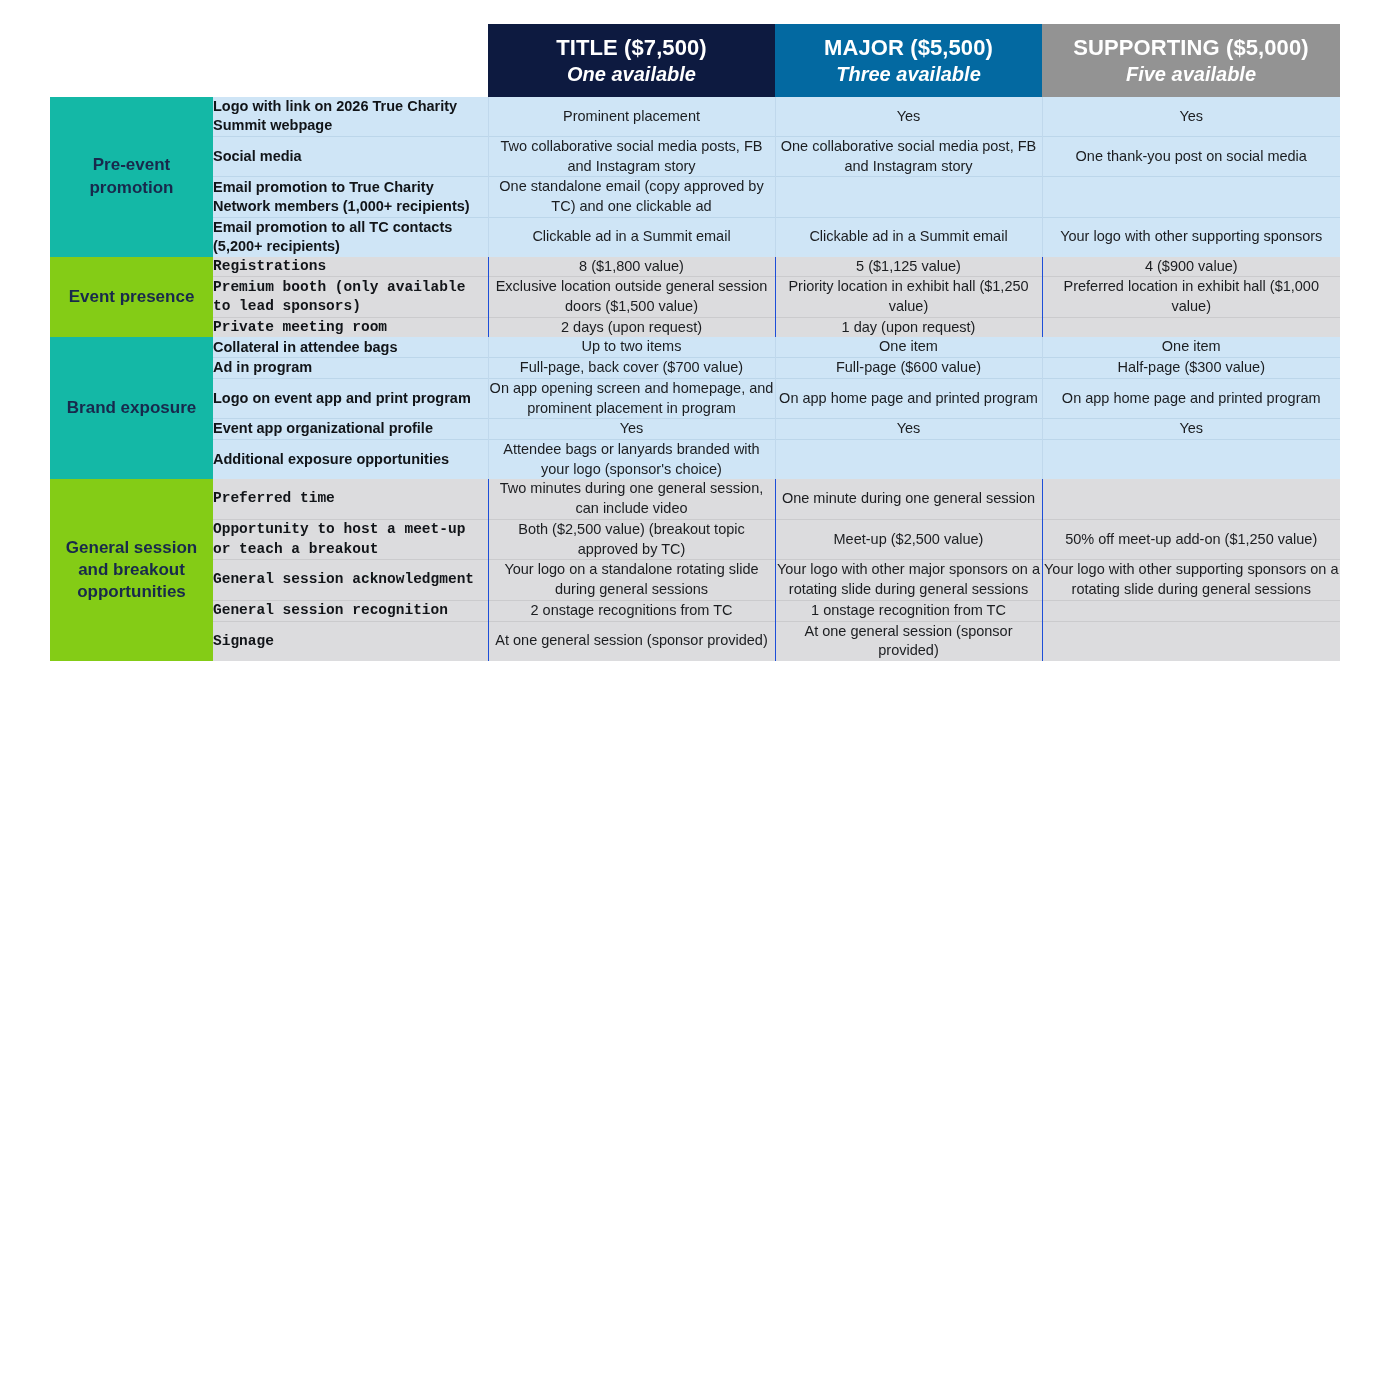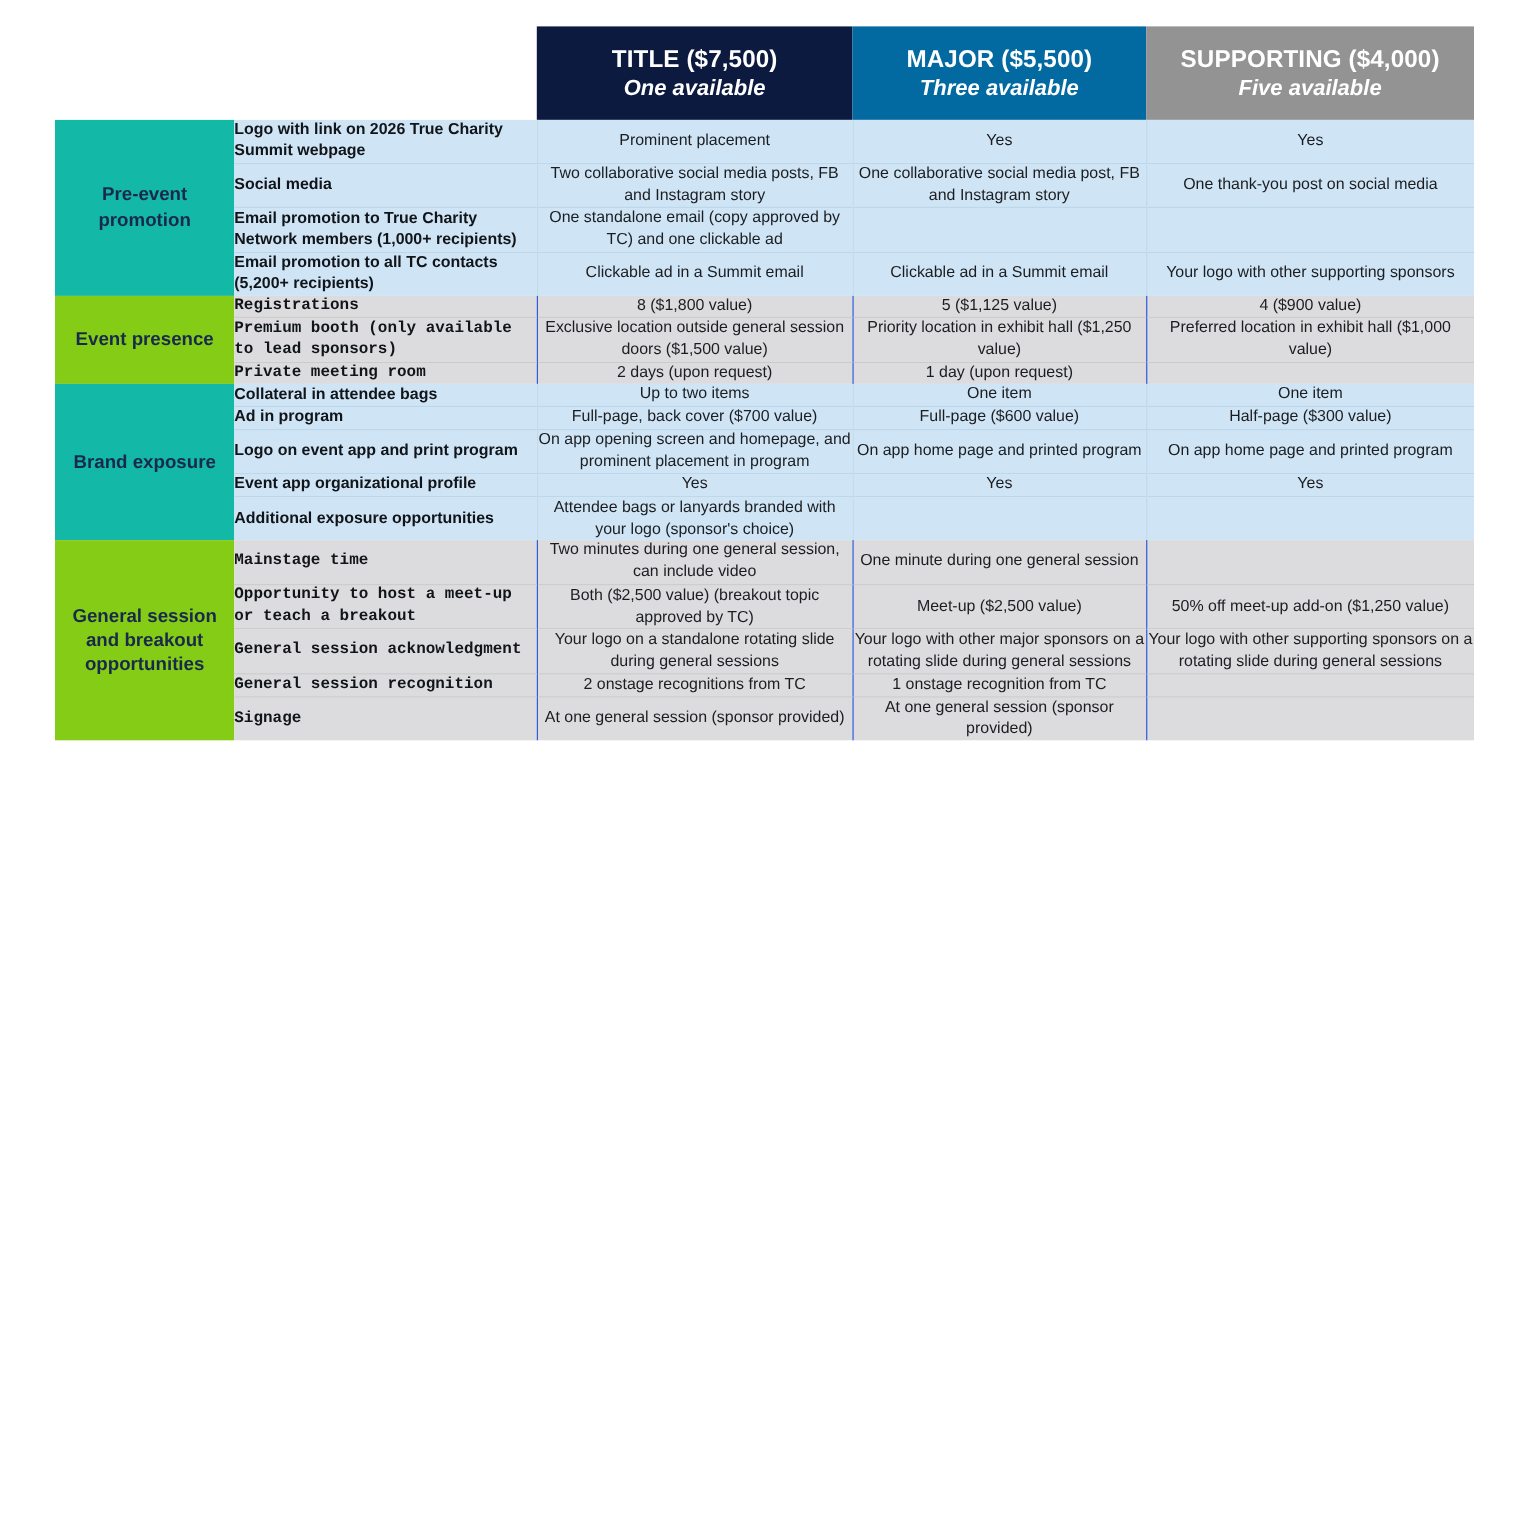--- a/index.html
+++ b/index.html
@@ -36,21 +36,21 @@
   col.col-title      { width: 287px; }
   col.col-major      { width: 267px; }
   col.col-supporting { width: 298px; }
 
   
   .hdr-spacer {
     background: #ffffff;
     border: none;
   }
   .tier-header {
-    height: 85px;
+    height: 73px;
     text-align: center;
     color: #ffffff;
     padding: 4px 10px;
     line-height: 1.22;
   }
   .tier-header .tier-name {
     display: block;
     font-size: 22px;
     font-weight: bold;
     letter-spacing: .1px;
@@ -133,21 +133,21 @@
       <th class="hdr-spacer"></th>
       <th class="tier-header tier-title">
         <span class="tier-name">TITLE ($7,500)</span>
         <span class="tier-avail">One available</span>
       </th>
       <th class="tier-header tier-major">
         <span class="tier-name">MAJOR ($5,500)</span>
         <span class="tier-avail">Three available</span>
       </th>
       <th class="tier-header tier-supporting">
-        <span class="tier-name">SUPPORTING ($4,000)</span>
+        <span class="tier-name">SUPPORTING ($5,000)</span>
         <span class="tier-avail">Five available</span>
       </th>
     </tr>
   </thead>
   <tbody id="table-body">
       <tr class="band-blue first-of-band">
         <td class="cat-cell cat-blue" rowspan="4">Pre-event promotion</td>
         <td class="feat-cell">Logo with link on 2026 True Charity Summit webpage</td>
         <td class="val-cell">Prominent placement</td>
         <td class="val-cell">Yes</td>
@@ -216,21 +216,21 @@
         <td class="val-cell">Yes</td>
       </tr>
       <tr class="band-blue">
         <td class="feat-cell">Additional exposure opportunities</td>
         <td class="val-cell">Attendee bags or lanyards branded with your logo (sponsor's choice)</td>
         <td class="val-cell"></td>
         <td class="val-cell"></td>
       </tr>
       <tr class="band-gray first-of-band">
         <td class="cat-cell cat-gray" rowspan="5">General session and breakout opportunities</td>
-        <td class="feat-cell">Mainstage time</td>
+        <td class="feat-cell">Preferred time</td>
         <td class="val-cell">Two minutes during one general session, can include video</td>
         <td class="val-cell">One minute during one general session</td>
         <td class="val-cell"></td>
       </tr>
       <tr class="band-gray">
         <td class="feat-cell">Opportunity to host a meet-up or teach a breakout</td>
         <td class="val-cell">Both ($2,500 value) (breakout topic approved by TC)</td>
         <td class="val-cell">Meet-up ($2,500 value)</td>
         <td class="val-cell">50% off meet-up add-on ($1,250 value)</td>
       </tr>

